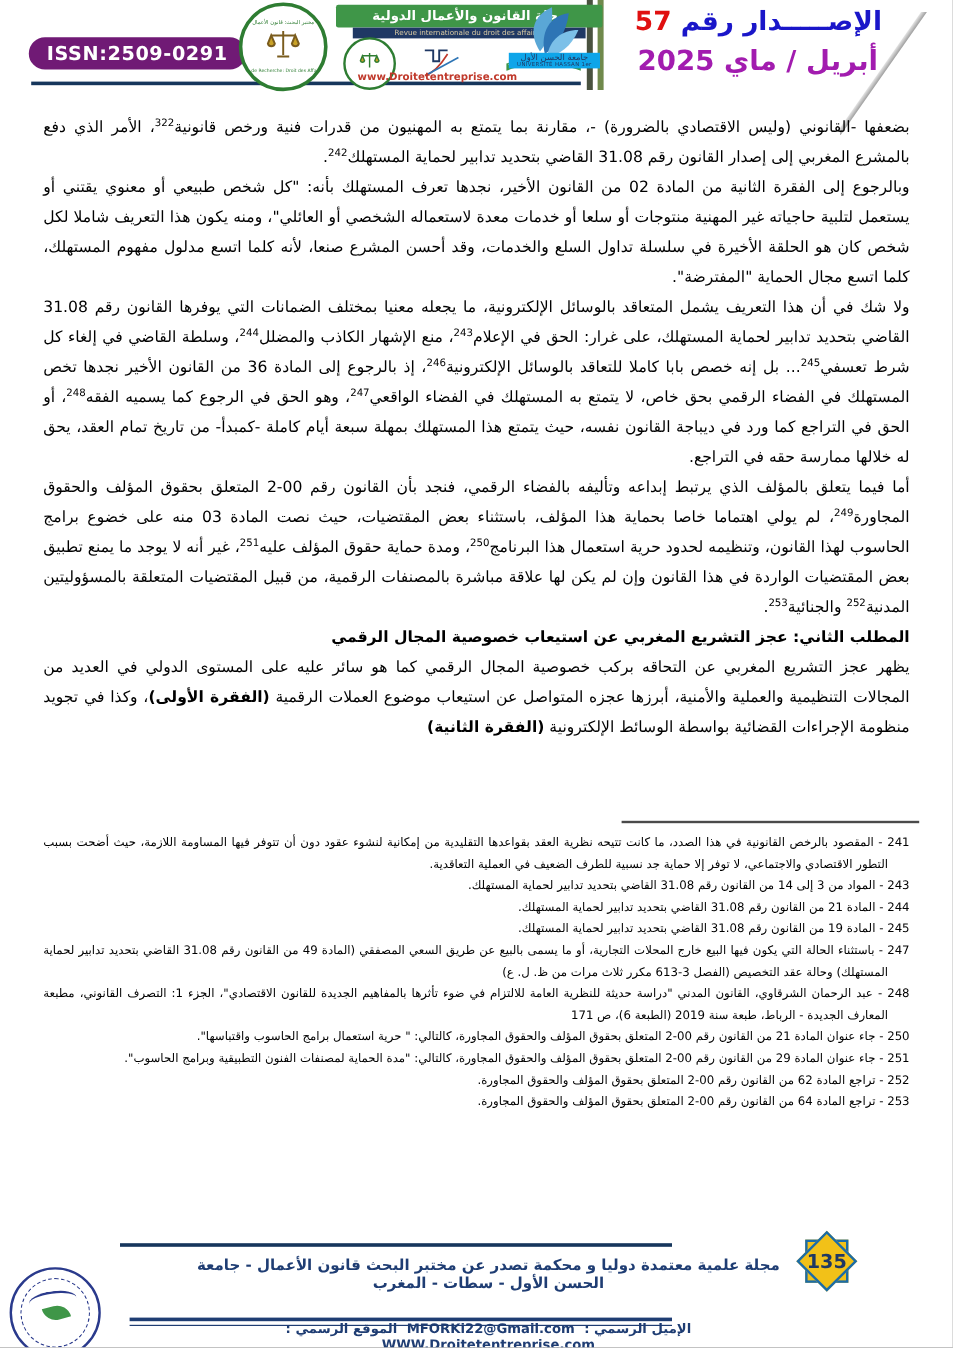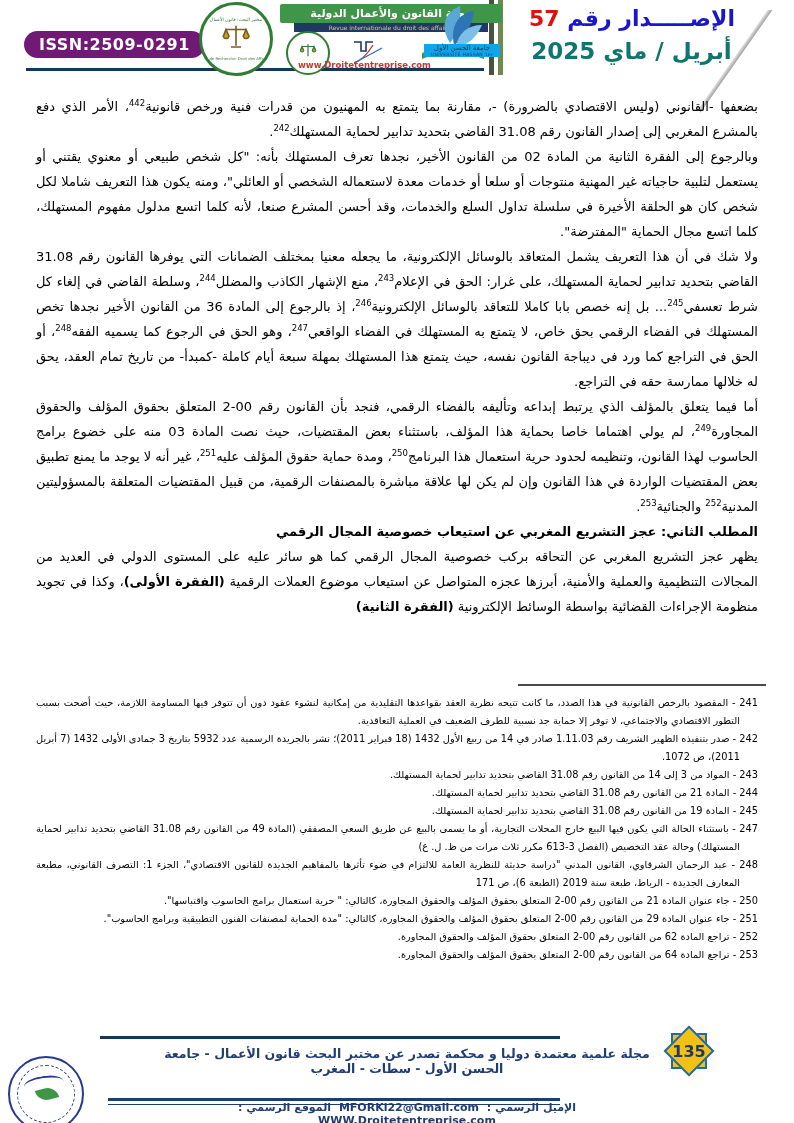--- a/index.html
+++ b/index.html
@@ -26,21 +26,21 @@
   .univ .ar{color:#1f3864;font-size:7px;direction:rtl;}
   .univ .fr{color:#1f3864;font-size:4.5px;letter-spacing:.3px;}
   .www-hdr{position:absolute;left:298px;top:60px;color:#c0392b;font-size:8.5px;font-weight:bold;z-index:3;}
   .wings{position:absolute;left:414px;top:3px;z-index:1;}
   .vbar1{position:absolute;left:489px;top:0;width:5px;height:75px;background:#49523f;}
   .vbar2{position:absolute;left:498px;top:0;width:5px;height:75px;background:#70894c;}
   .issue-block{position:absolute;left:520px;top:6px;width:215px;direction:rtl;text-align:right;}
   .issue-l1{font-size:22px;font-weight:bold;white-space:nowrap;}
   .issue-label{color:#1a16c9;}
   .issue-number{color:#e01010;}
-  .issue-date{color:#0f766e;font-size:23px;font-weight:bold;margin-top:7px;padding-left:8px;text-align:center;}
+  .issue-date{color:#a21caf;font-size:23px;font-weight:bold;margin-top:7px;padding-left:8px;text-align:center;}
   .pen{position:absolute;left:700px;top:10px;width:92px;height:110px;overflow:hidden;}
   .pen .shaft{position:absolute;right:14px;top:-8px;width:4px;height:135px;
               background:linear-gradient(90deg,#e6e6e6,#9d9d9d);transform:rotate(35deg);transform-origin:top right;}
 
   
   .bodytext{position:absolute;top:94px;right:36px;left:36px;font-size:13px;line-height:25px;
             text-align:justify;direction:rtl;}
   .para{margin:0;}
   .para.heading{font-weight:bold;}
   .b{font-weight:bold;}
@@ -152,32 +152,31 @@
       </div>
       <div class="issue-date">أبريل / ماي 2025</div>
     </div>
 
     <div class="pen">
         <div class="shaft"></div>
       </div>
   </div>
 
   <div class="bodytext" id="body-paragraphs">
-      <div class="para"><span>بضعفها -القانوني (وليس الاقتصادي بالضرورة) -، مقارنة بما يتمتع به المهنيون من قدرات فنية ورخص قانونية</span><sup class="fn-ref">442</sup><span>، الأمر الذي دفع بالمشرع المغربي إلى إصدار القانون رقم 31.08 القاضي بتحديد تدابير لحماية المستهلك</span><sup class="fn-ref">242</sup><span>.</span></div>
+      <div class="para"><span>بضعفها -القانوني (وليس الاقتصادي بالضرورة) -، مقارنة بما يتمتع به المهنيون من قدرات فنية ورخص قانونية</span><sup class="fn-ref">322</sup><span>، الأمر الذي دفع بالمشرع المغربي إلى إصدار القانون رقم 31.08 القاضي بتحديد تدابير لحماية المستهلك</span><sup class="fn-ref">242</sup><span>.</span></div>
       <div class="para"><span>وبالرجوع إلى الفقرة الثانية من المادة 02 من القانون الأخير، نجدها تعرف المستهلك بأنه: "كل شخص طبيعي أو معنوي يقتني أو يستعمل لتلبية حاجياته غير المهنية منتوجات أو سلعا أو خدمات معدة لاستعماله الشخصي أو العائلي"، ومنه يكون هذا التعريف شاملا لكل شخص كان هو الحلقة الأخيرة في سلسلة تداول السلع والخدمات، وقد أحسن المشرع صنعا، لأنه كلما اتسع مدلول مفهوم المستهلك، كلما اتسع مجال الحماية "المفترضة".</span></div>
       <div class="para"><span>ولا شك في أن هذا التعريف يشمل المتعاقد بالوسائل الإلكترونية، ما يجعله معنيا بمختلف الضمانات التي يوفرها القانون رقم 31.08 القاضي بتحديد تدابير لحماية المستهلك، على غرار: الحق في الإعلام</span><sup class="fn-ref">243</sup><span>، منع الإشهار الكاذب والمضلل</span><sup class="fn-ref">244</sup><span>، وسلطة القاضي في إلغاء كل شرط تعسفي</span><sup class="fn-ref">245</sup><span>... بل إنه خصص بابا كاملا للتعاقد بالوسائل الإلكترونية</span><sup class="fn-ref">246</sup><span>، إذ بالرجوع إلى المادة 36 من القانون الأخير نجدها تخص المستهلك في الفضاء الرقمي بحق خاص، لا يتمتع به المستهلك في الفضاء الواقعي</span><sup class="fn-ref">247</sup><span>، وهو الحق في الرجوع كما يسميه الفقه</span><sup class="fn-ref">248</sup><span>، أو الحق في التراجع كما ورد في ديباجة القانون نفسه، حيث يتمتع هذا المستهلك بمهلة سبعة أيام كاملة -كمبدأ- من تاريخ تمام العقد، يحق له خلالها ممارسة حقه في التراجع.</span></div>
       <div class="para"><span>أما فيما يتعلق بالمؤلف الذي يرتبط إبداعه وتأليفه بالفضاء الرقمي، فنجد بأن القانون رقم 00-2 المتعلق بحقوق المؤلف والحقوق المجاورة</span><sup class="fn-ref">249</sup><span>، لم يولي اهتماما خاصا بحماية هذا المؤلف، باستثناء بعض المقتضيات، حيث نصت المادة 03 منه على خضوع برامج الحاسوب لهذا القانون، وتنظيمه لحدود حرية استعمال هذا البرنامج</span><sup class="fn-ref">250</sup><span>، ومدة حماية حقوق المؤلف عليه</span><sup class="fn-ref">251</sup><span>، غير أنه لا يوجد ما يمنع تطبيق بعض المقتضيات الواردة في هذا القانون وإن لم يكن لها علاقة مباشرة بالمصنفات الرقمية، من قبيل المقتضيات المتعلقة بالمسؤوليتين المدنية</span><sup class="fn-ref">252</sup><span> والجنائية</span><sup class="fn-ref">253</sup><span>.</span></div>
       <div class="para heading"><span>المطلب الثاني: عجز التشريع المغربي عن استيعاب خصوصية المجال الرقمي</span></div>
       <div class="para"><span>يظهر عجز التشريع المغربي عن التحاقه بركب خصوصية المجال الرقمي كما هو سائر عليه على المستوى الدولي في العديد من المجالات التنظيمية والعملية والأمنية، أبرزها عجزه المتواصل عن استيعاب موضوع العملات الرقمية </span><span class="b">(الفقرة الأولى)</span><span>، وكذا في تجويد منظومة الإجراءات القضائية بواسطة الوسائط الإلكترونية </span><span class="b">(الفقرة الثانية)</span></div>
     </div>
 
   <div class="fnsep"></div>
   <div class="fns" id="footnotes-list">
       <div class="fn">241 - المقصود بالرخص القانونية في هذا الصدد، ما كانت تتيحه نظرية العقد بقواعدها التقليدية من إمكانية لنشوء عقود دون أن تتوفر فيها المساومة اللازمة، حيث أضحت بسبب التطور الاقتصادي والاجتماعي، لا توفر إلا حماية جد نسبية للطرف الضعيف في العملية التعاقدية.</div>
-      <div class="fn">242 - صدر بتنفيذه الظهير الشريف رقم 1.11.03 صادر في 14 من ربيع الأول 1432 (18 فبراير 2011)؛ نشر بالجريدة الرسمية عدد 5932 بتاريخ 3 جمادى الأولى 1432 (7 أبريل 2011)، ص 1072.</div>
       <div class="fn">243 - المواد من 3 إلى 14 من القانون رقم 31.08 القاضي بتحديد تدابير لحماية المستهلك.</div>
       <div class="fn">244 - المادة 21 من القانون رقم 31.08 القاضي بتحديد تدابير لحماية المستهلك.</div>
       <div class="fn">245 - المادة 19 من القانون رقم 31.08 القاضي بتحديد تدابير لحماية المستهلك.</div>
       <div class="fn">247 - باستثناء الحالة التي يكون فيها البيع خارج المحلات التجارية، أو ما يسمى بالبيع عن طريق السعي المصفقي (المادة 49 من القانون رقم 31.08 القاضي بتحديد تدابير لحماية المستهلك) وحالة عقد التخصيص (الفصل 3-613 مكرر ثلاث مرات من ظ. ل. ع)</div>
       <div class="fn">248 - عبد الرحمان الشرقاوي، القانون المدني "دراسة حديثة للنظرية العامة للالتزام في ضوء تأثرها بالمفاهيم الجديدة للقانون الاقتصادي"، الجزء 1: التصرف القانوني، مطبعة المعارف الجديدة - الرباط، طبعة سنة 2019 (الطبعة 6)، ص 171</div>
       <div class="fn">250 - جاء عنوان المادة 21 من القانون رقم 00-2 المتعلق بحقوق المؤلف والحقوق المجاورة، كالتالي: " حرية استعمال برامج الحاسوب واقتباسها".</div>
       <div class="fn">251 - جاء عنوان المادة 29 من القانون رقم 00-2 المتعلق بحقوق المؤلف والحقوق المجاورة، كالتالي: "مدة الحماية لمصنفات الفنون التطبيقية وبرامج الحاسوب".</div>
       <div class="fn">252 - تراجع المادة 62 من القانون رقم 00-2 المتعلق بحقوق المؤلف والحقوق المجاورة.</div>
       <div class="fn">253 - تراجع المادة 64 من القانون رقم 00-2 المتعلق بحقوق المؤلف والحقوق المجاورة.</div>
     </div>

